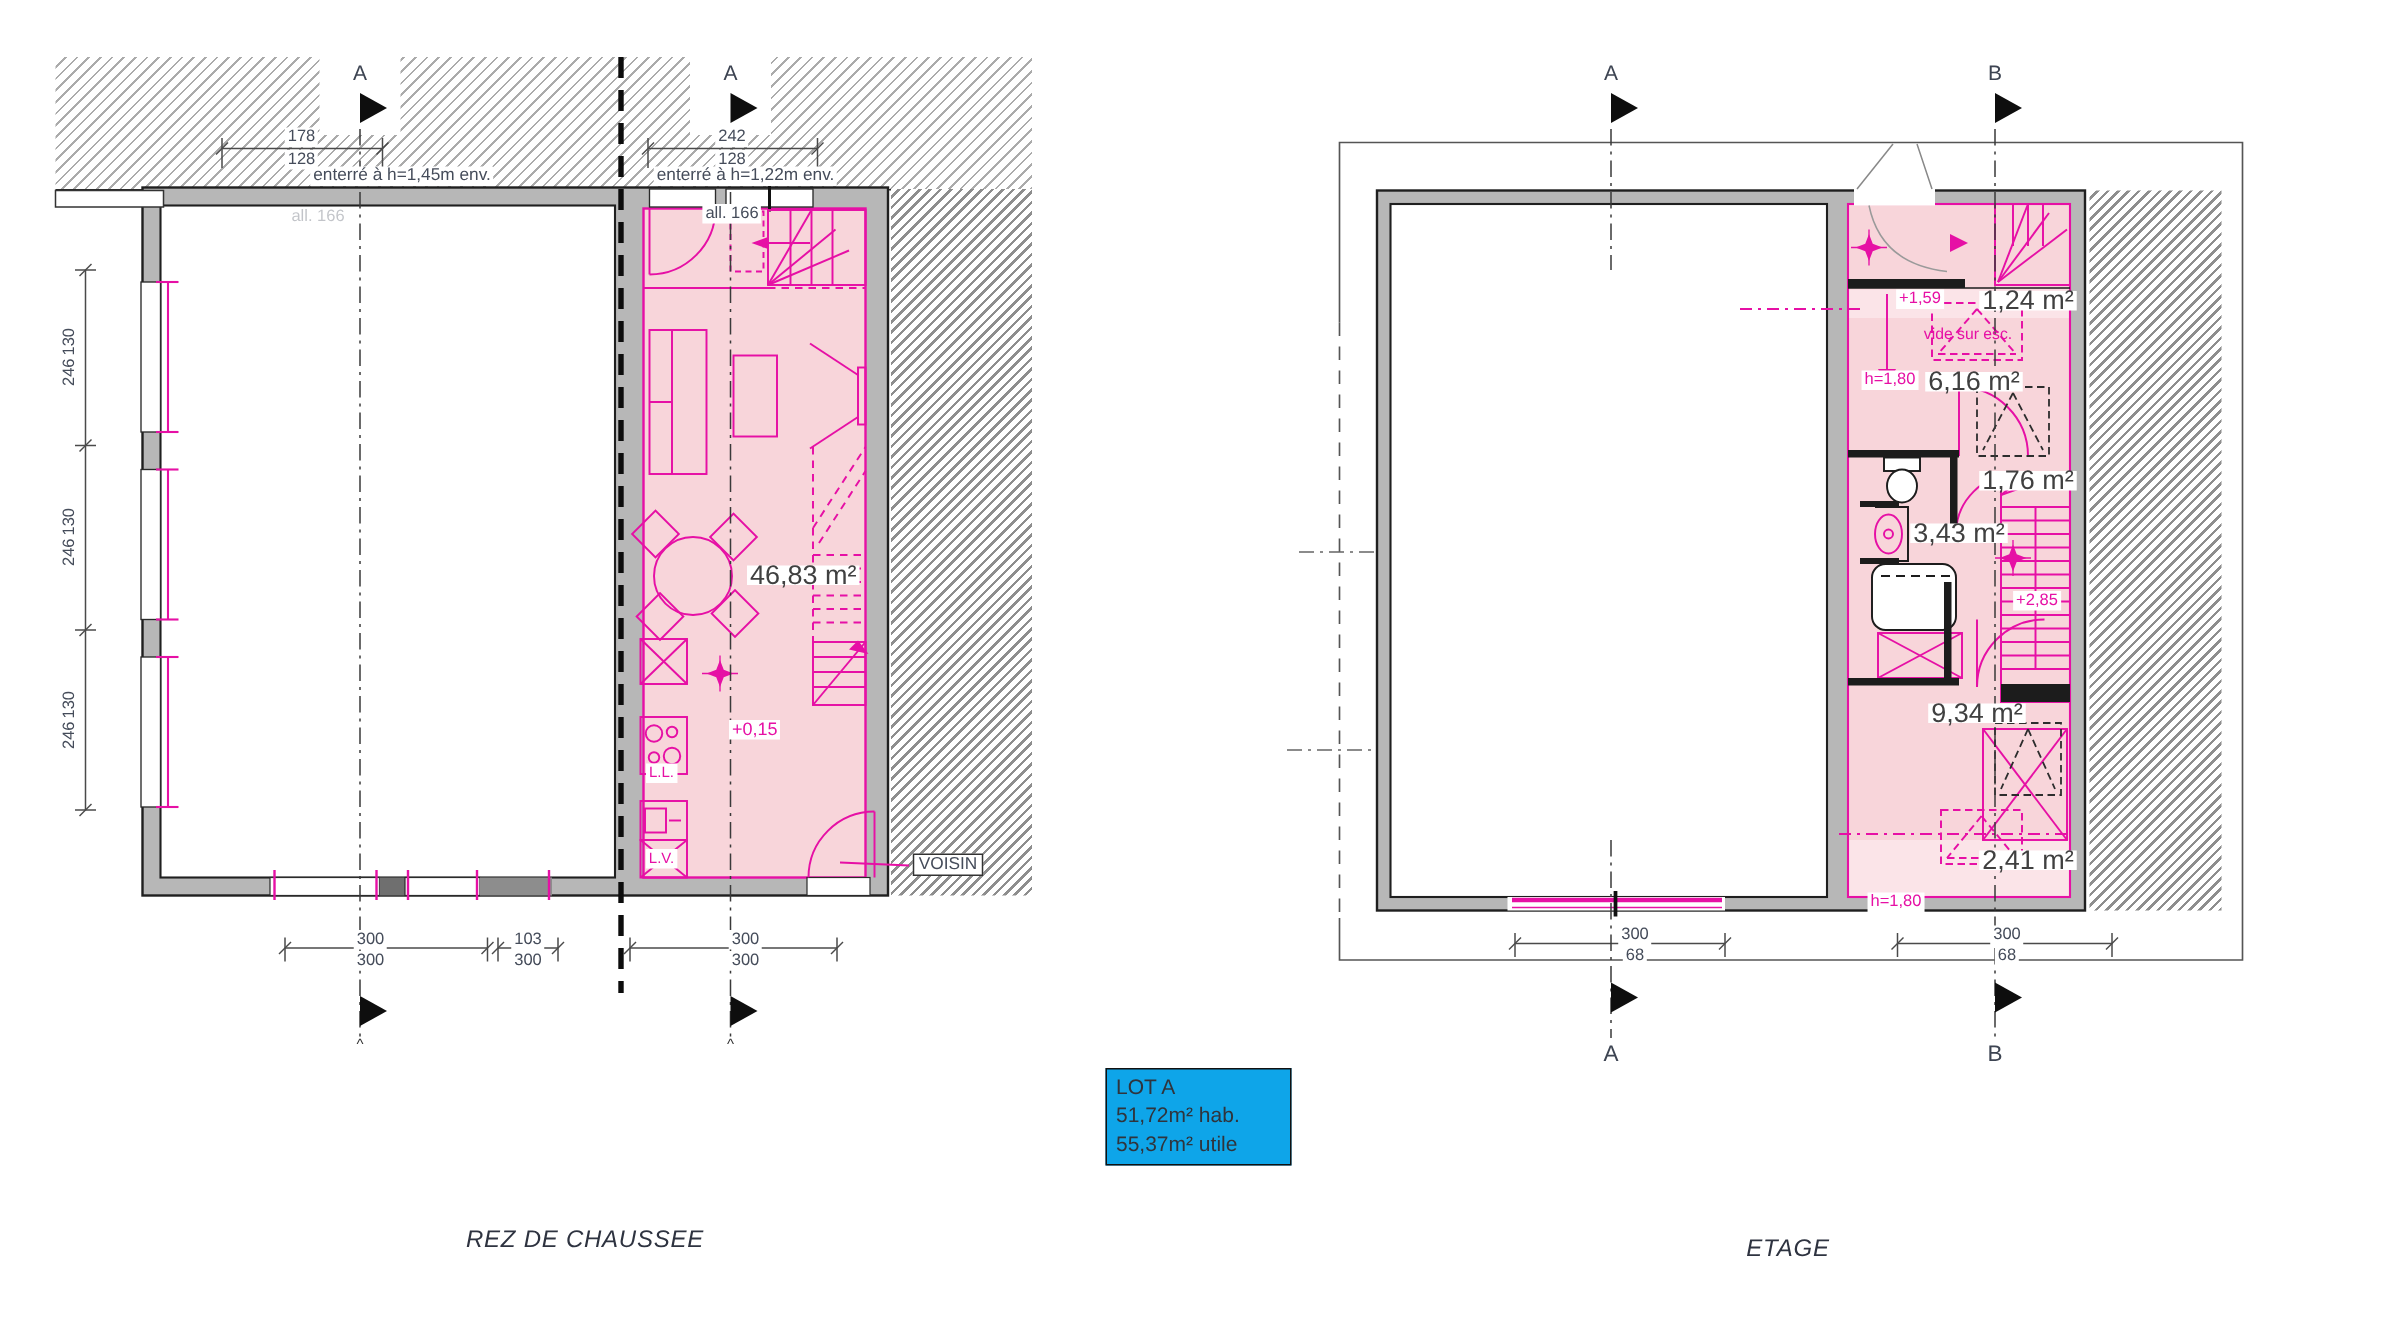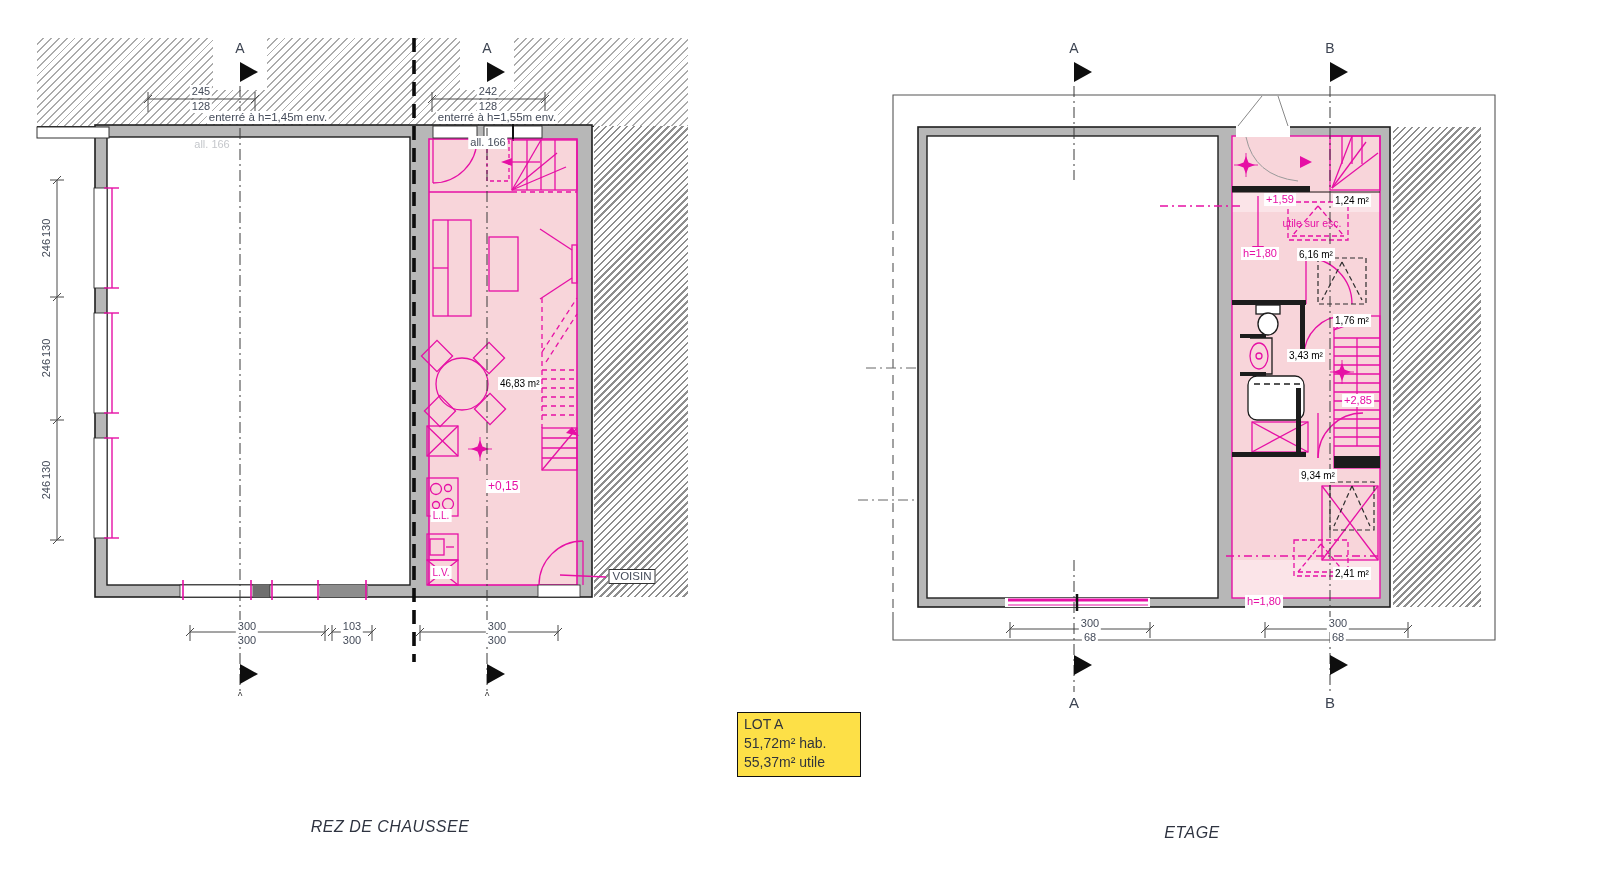--- a/index.html
+++ b/index.html
@@ -5,30 +5,30 @@
   html,body{margin:0;padding:0;background:#fff;}
   #canvas{position:relative;width:1600px;height:885px;background:#fff;overflow:hidden;
           font-family:"Liberation Sans","DejaVu Sans",sans-serif;}
   .abs{position:absolute;}
   .hatch-light{background:repeating-linear-gradient(135deg,#ffffff 0px,#ffffff 4.2px,#ababab 4.2px,#ababab 5.5px);}
   .hatch-dark{background:repeating-linear-gradient(135deg,#ffffff 0px,#ffffff 3.2px,#8e8e8e 3.2px,#8e8e8e 4.9px);}
   .lbl{position:absolute;font-size:11px;color:#454c5a;white-space:nowrap;line-height:13px;z-index:5;}
   .c{transform:translateX(-50%);}
   .bg{background:#ffffff;padding:0 2px;}
   .mag{color:#e610a5;margin-top:48px;}
-  .area{font-size:10px;color:#000000;}
+  .area{font-size:18px;color:#404040;}
   .mletter{font-size:14px;color:#3d4452;}
   .big{font-size:15px;}
   .caret{font-size:10px;color:#333;}
   .faint{opacity:0.32;}
   .vdim{position:absolute;display:flex;flex-direction:row;gap:2px;font-size:11px;color:#454c5a;
         transform:translate(-50%,-50%) rotate(-90deg);z-index:5;}
   .vdim span{display:block;}
   .title{position:absolute;font-style:italic;font-size:16px;color:#2e3340;letter-spacing:0.5px;z-index:5;}
-  .lotbox{position:absolute;left:737px;top:712px;width:110px;border:1.6px solid #111;background:#fde047;
+  .lotbox{position:absolute;left:737px;top:712px;width:110px;border:1.6px solid #111;background:#0ea5e9;
           padding:2px 6px 4px 6px;font-size:14px;color:#30343c;line-height:19px;z-index:6;}
   svg{position:absolute;left:0;top:0;z-index:3;}
   .under{z-index:1;}
 </style>
 </head>
 <body>
 
 <div id="canvas">
 
   <div class="abs hatch-light under" style="left:37px;top:38px;width:651px;height:88px;border-bottom:1.5px solid #2a2a2a;"></div>
@@ -349,26 +349,26 @@
     <g fill="#0e0e0e">
       <polygon points="1074,62 1092,72 1074,82"></polygon>
         <polygon points="1330,62 1348,72 1330,82"></polygon>
       <polygon points="1074,655 1092,665 1074,675"></polygon>
         <polygon points="1330,655 1348,665 1330,675"></polygon>
     </g>
   </svg>
 
   <div class="lbl mletter c" style="left:240px;top:42px;">A</div>
   <div class="lbl mletter c" style="left:487px;top:42px;">A</div>
-  <div class="lbl c bg" style="left:201px;top:85px;">245</div>
+  <div class="lbl c bg" style="left:201px;top:85px;">178</div>
   <div class="lbl c bg" style="left:201px;top:100px;">128</div>
   <div class="lbl c bg" style="left:488px;top:85px;">242</div>
   <div class="lbl c bg" style="left:488px;top:100px;">128</div>
   <div class="lbl c bg" style="left:268px;top:111px;font-size:11.5px;">enterré à h=1,45m env.</div>
-  <div class="lbl c bg" style="left:497px;top:111px;font-size:11.5px;">enterré à h=1,55m env.</div>
+  <div class="lbl c bg" style="left:497px;top:111px;font-size:11.5px;">enterré à h=1,22m env.</div>
   <div class="lbl c bg" style="left:488px;top:136px;">all. 166</div>
   <div class="lbl c faint" style="left:212px;top:138px;">all. 166</div>
 
   <div class="vdim" style="left:46px;top:238px;">
     <span>246</span>
     <span>130</span>
   </div>
   <div class="vdim" style="left:46px;top:358px;">
     <span>246</span>
     <span>130</span>
@@ -392,21 +392,21 @@
   <div class="lbl c bg" style="left:497px;top:634px;">300</div>
   <div class="lbl caret c" style="left:240px;top:690px;">^</div>
   <div class="lbl caret c" style="left:487px;top:690px;">^</div>
 
   <div class="lbl mletter c" style="left:1074px;top:42px;">A</div>
   <div class="lbl mletter c" style="left:1330px;top:42px;">B</div>
   <div class="lbl mletter c big" style="left:1074px;top:696px;">A</div>
   <div class="lbl mletter c big" style="left:1330px;top:696px;">B</div>
 
   <div class="lbl mag c bg" style="left:1280px;top:145px;">+1,59</div>
-  <div class="lbl mag c" style="left:1312px;top:169px;font-size:10.5px;">utile sur esc.</div>
+  <div class="lbl mag c" style="left:1312px;top:169px;font-size:10.5px;">vide sur esc.</div>
   <div class="lbl area c bg" style="left:1352px;top:194px;">1,24 m²</div>
   <div class="lbl mag c bg" style="left:1260px;top:199px;">h=1,80</div>
   <div class="lbl area c bg" style="left:1316px;top:236px;margin-top:12px;">6,16 m²</div>
   <div class="lbl area c bg" style="left:1352px;top:314px;">1,76 m²</div>
   <div class="lbl area c bg" style="left:1306px;top:349px;">3,43 m²</div>
   <div class="lbl mag c bg" style="left:1358px;top:346px;">+2,85</div>
   <div class="lbl area c bg" style="left:1318px;top:469px;">9,34 m²</div>
   <div class="lbl mag c bg" style="left:1264px;top:547px;">h=1,80</div>
   <div class="lbl area c bg" style="left:1352px;top:567px;">2,41 m²</div>
 

